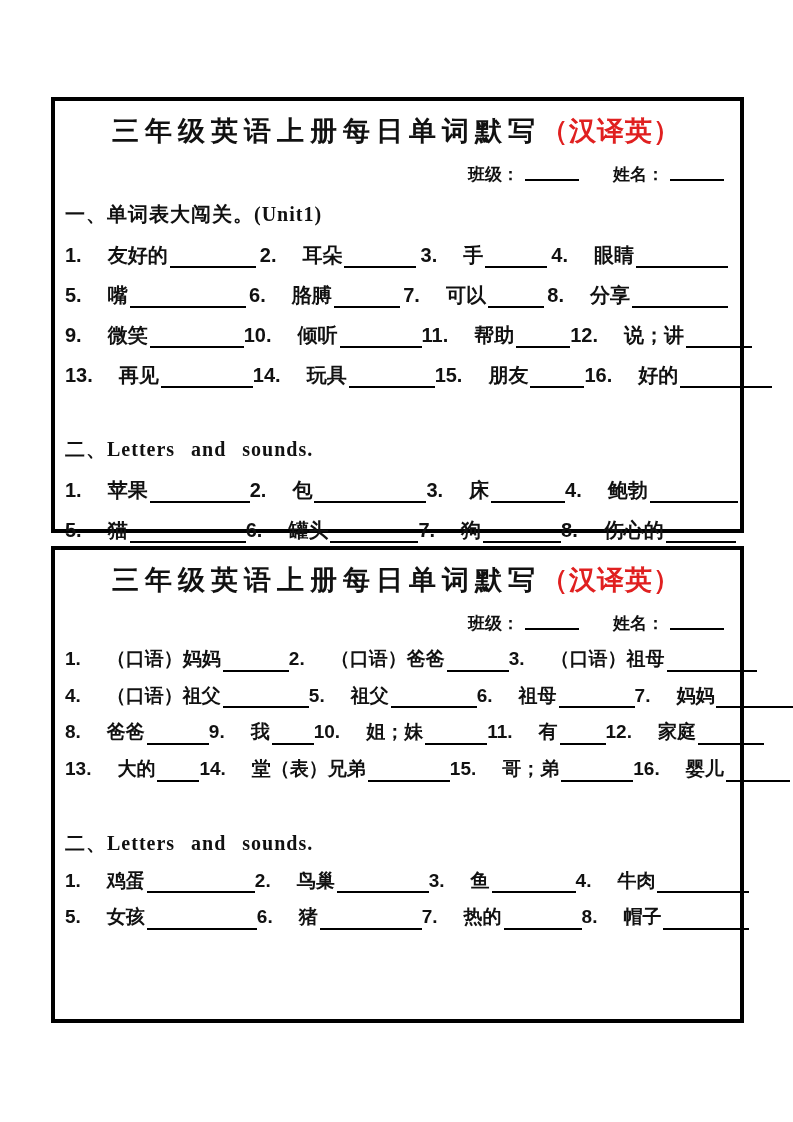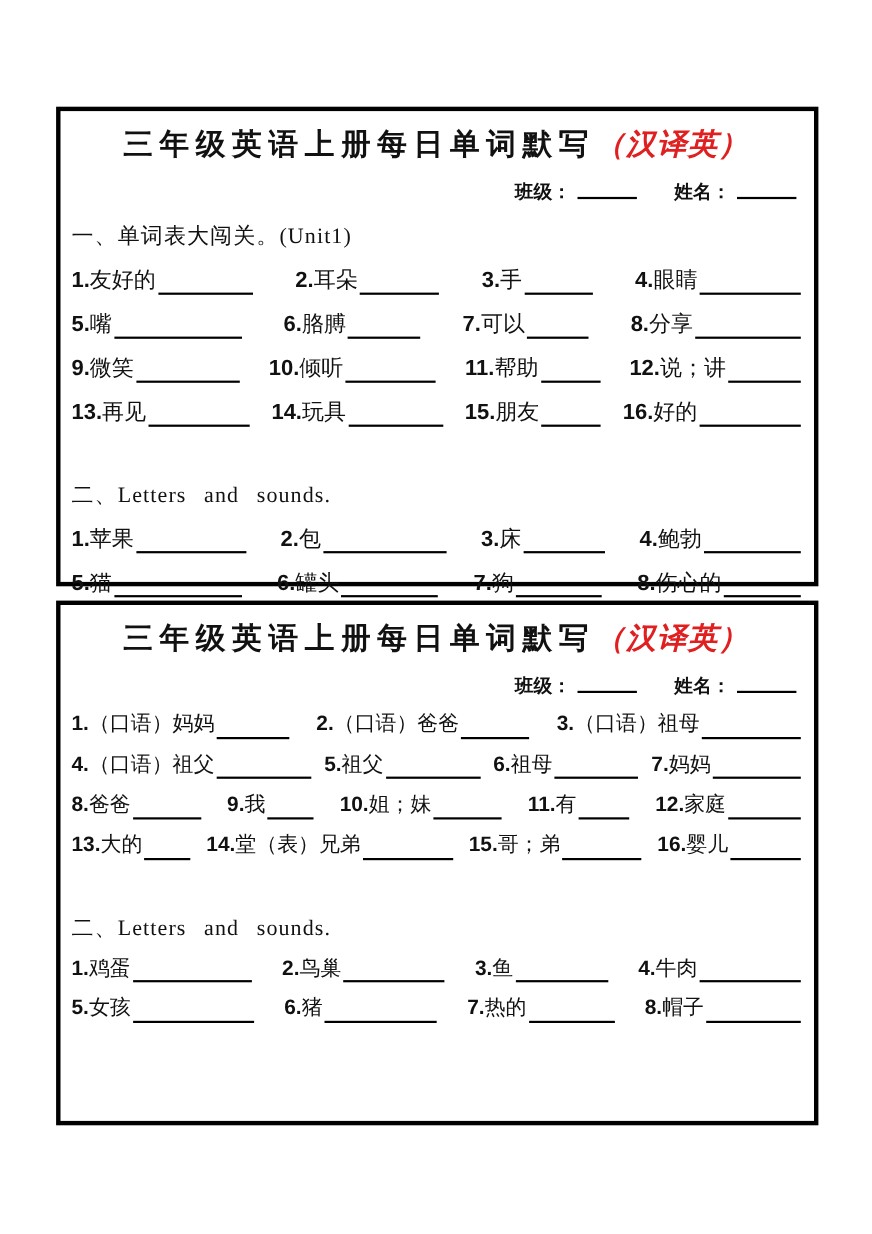--- a/index.html
+++ b/index.html
@@ -11,40 +11,40 @@
   .sheet{
     position:absolute;left:51px;width:693px;box-sizing:border-box;
     border:4px solid #000000;background:#ffffff;padding:4px 12px 0 10px;
   }
   #sheet-1{top:97px;height:436px;}
   #sheet-2{top:546px;height:477px;}
   .sheet-title{
     text-align:center;font-size:27px;font-weight:bold;
     letter-spacing:6px;margin:8px 0 0 0;white-space:nowrap;
   }
-  .title-badge{letter-spacing:1px;font-style:italic;font-weight:bold;}
+  .title-badge{letter-spacing:1px;font-weight:bold;}
   .id-line{
     display:flex;justify-content:flex-end;align-items:flex-end;gap:34px;
     font-size:17px;font-weight:bold;margin:14px 4px 0 0;
   }
   .id-pair{display:flex;align-items:flex-start;white-space:nowrap;}
   .id-blank{display:inline-block;width:54px;height:0.95em;border-bottom:2px solid #000;margin-left:6px;}
   .part-heading{
-    font-size:20px;font-weight:normal;margin:15px 0 0 0;letter-spacing:1px;
+    font-size:20px;font-weight:bold;margin:15px 0 0 0;letter-spacing:1px;
   }
   .part-heading.en{word-spacing:10px;margin-top:48px;}
   .rows{display:block;}
   .row{
     display:flex;justify-content:space-between;align-items:flex-end;
     font-size:20px;font-weight:600;margin-top:14px;line-height:1.3;
   }
   #sheet-2 .row{font-size:19px;margin-top:12px;}
   .item{display:flex;align-items:flex-end;white-space:nowrap;}
   .num{font-weight:700;font-family:"Liberation Sans","DejaVu Sans",sans-serif;}
-  .word{font-weight:400;}
+  .word{font-weight:700;margin-left:26px;}
   .blank{display:inline-block;height:0.95em;border-bottom:2.5px solid #000;margin-left:2px;}
 </style>
 </head>
 <body>
 
 <article class="sheet" id="sheet-1">
   <h1 class="sheet-title"><span>三年级英语上册每日单词默写</span><span class="title-badge" style="color: rgb(224, 32, 32);">（汉译英）</span></h1>
   <div class="id-line">
     <span class="id-pair">
         <span>班级：</span>

